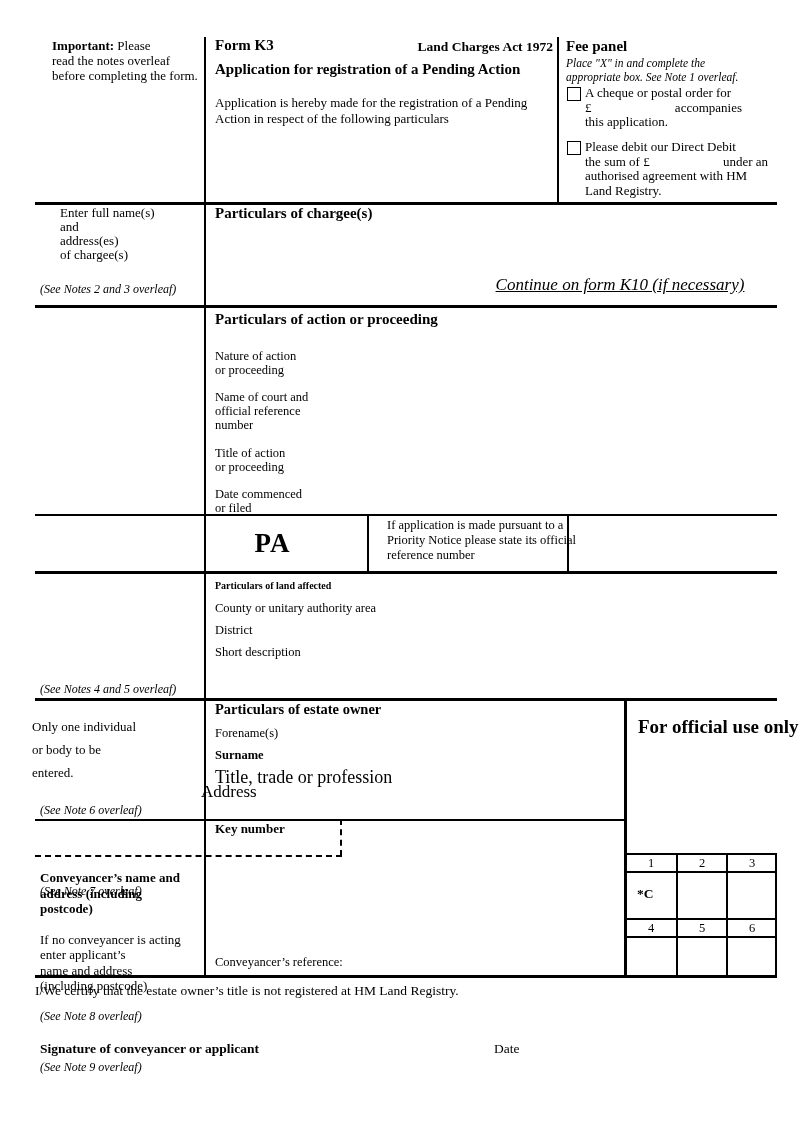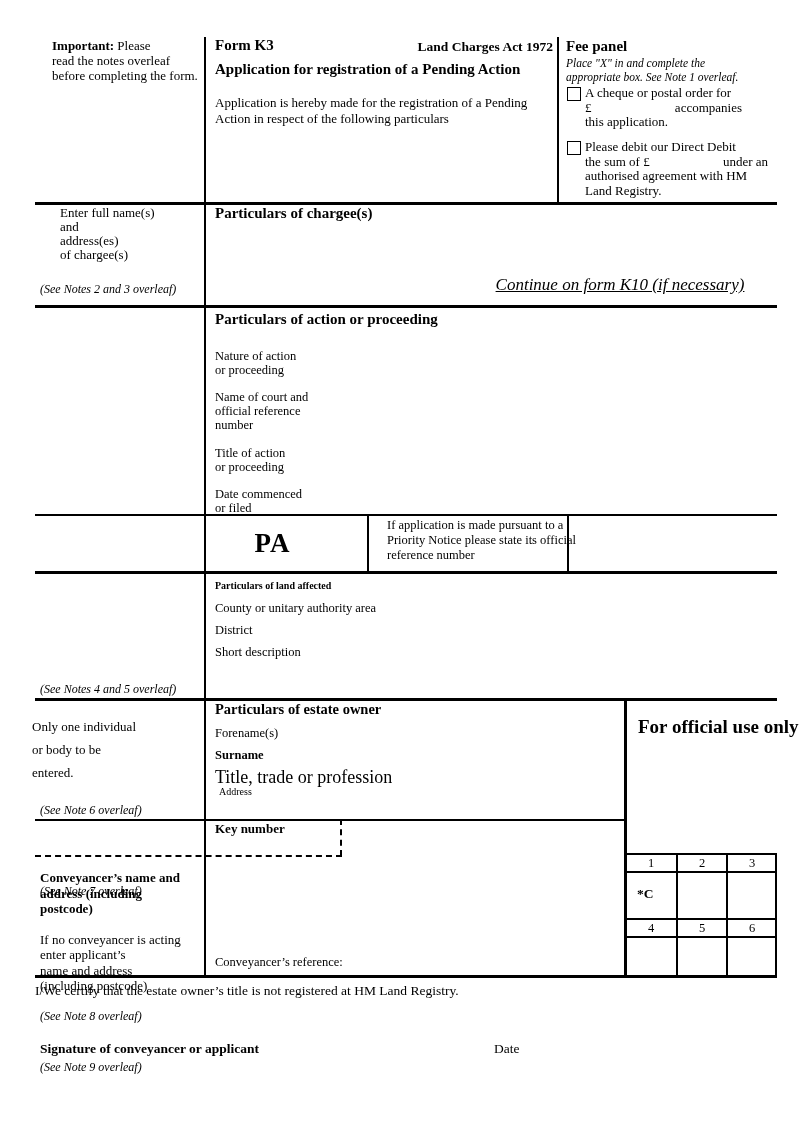--- a/index.html
+++ b/index.html
@@ -127,21 +127,21 @@
 or body to be
 entered.</div>
   <div class="t i small" style="left:40px;top:803px;">(See Note 6 overleaf)</div>
   <div class="t b" style="left:215px;top:702px;font-size:14.5px;">Particulars of estate owner</div>
   <div class="t" style="left:215px;top:726px;font-size:12.5px;">Forename(s)</div>
   <div class="field" style="left:330px;top:724px;width:280px;height:17px;"></div>
   <div class="t b" style="left:215px;top:748px;font-size:12.5px;">Surname</div>
   <div class="field" style="left:330px;top:746px;width:280px;height:17px;"></div>
   <div class="t" style="left:215px;top:770px;font-size:18px;">Title, trade or profession</div>
   <div class="field" style="left:380px;top:768px;width:230px;height:15px;"></div>
-  <div class="t" style="left:219px;top:784px;font-size:10px;">Address</div>
+  <div class="t" style="left:201px;top:784px;font-size:17px;">Address</div>
   <div class="field" style="left:330px;top:782px;width:280px;height:32px;"></div>
 
   <div class="t b" style="left:638px;top:719px;font-size:19px;">For official use only</div>
 
   <div class="t i small" style="left:40px;top:856px;margin-top:28px;">(See Note 7 overleaf)</div>
   <div class="t b" style="left:215px;top:821px;">Key number</div>
   <div class="field" style="left:295px;top:821px;width:44px;height:33px;"></div>
 
   <div class="t" style="left:40px;top:855px;width:168px;">
     <span class="b" style="display:block;line-height:15.5px;">Conveyancer’s name and

